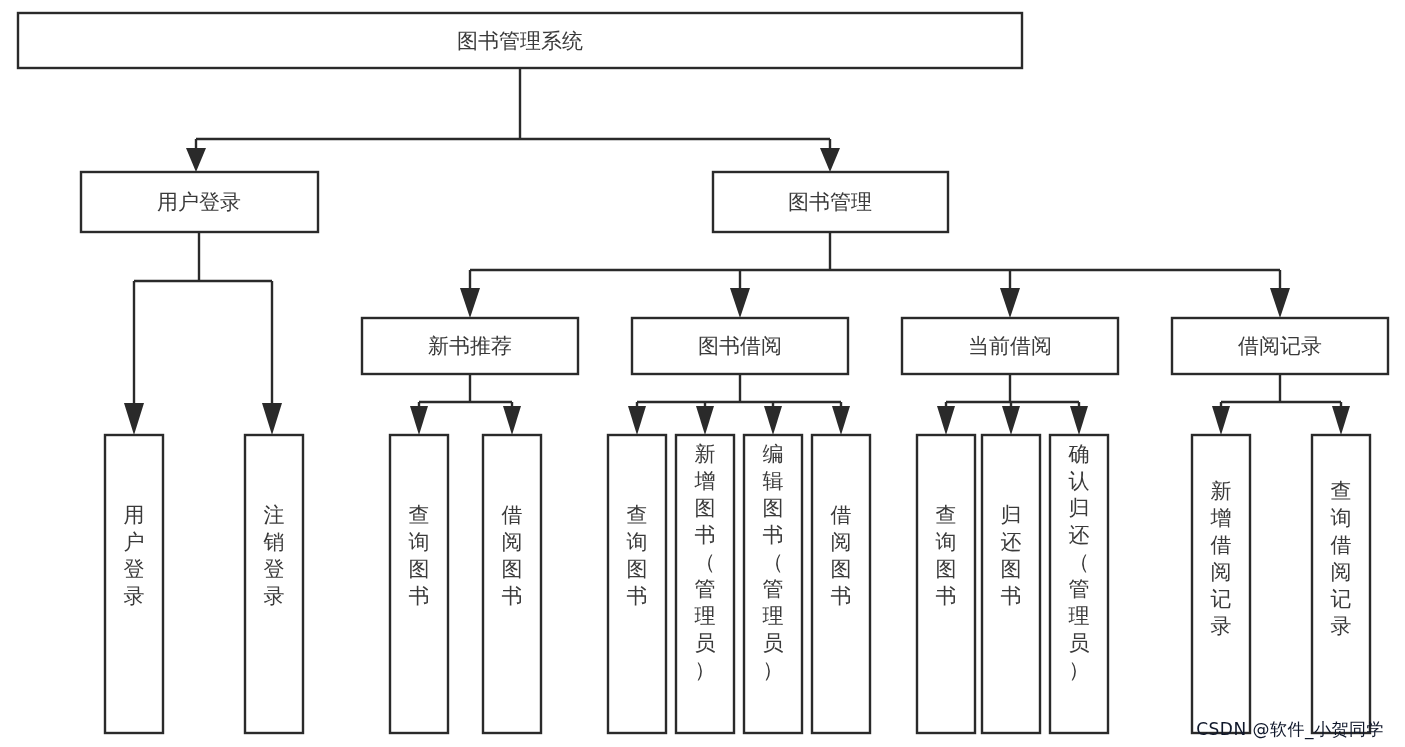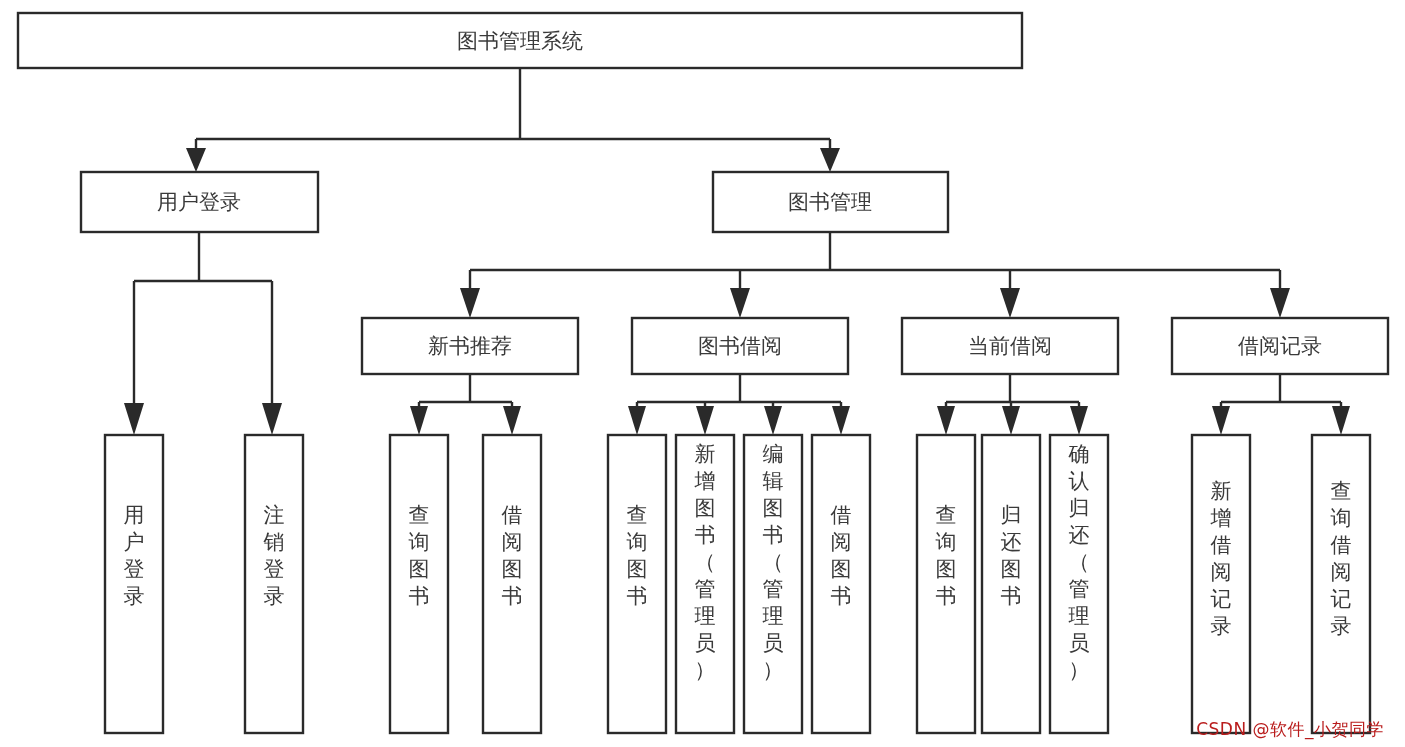--- a/index.html
+++ b/index.html
@@ -54,21 +54,21 @@
     font-family: "DejaVu Sans", "Liberation Sans", sans-serif;
     font-size: 21px;
     text-anchor: middle;
   }
   .watermark-text {
     position: absolute;
     right: 12px;
     bottom: 6px;
     font-family: "DejaVu Sans", "Liberation Sans", sans-serif;
     font-size: 17px;
-    color: #b91c1c;
+    color: #0f172a;
     white-space: nowrap;
     letter-spacing: 0.5px;
     user-select: none;
   }
 </style>
 </head>
 <body>
 
 <div id="diagram-root">
 

